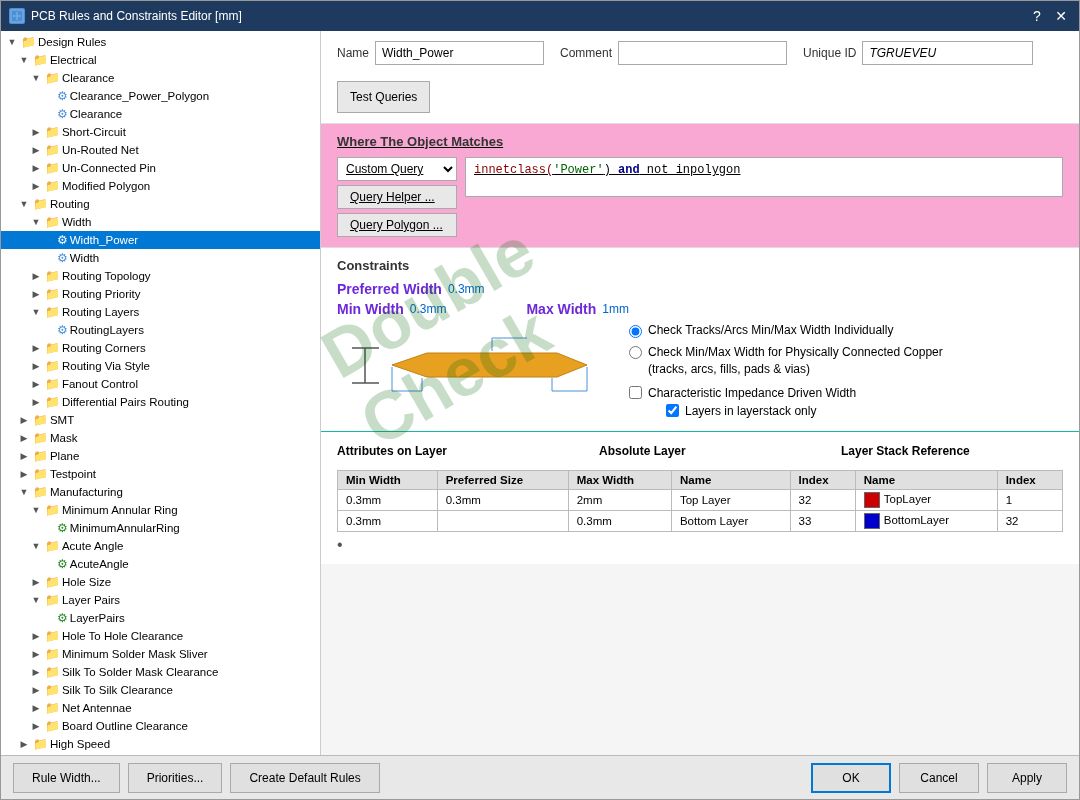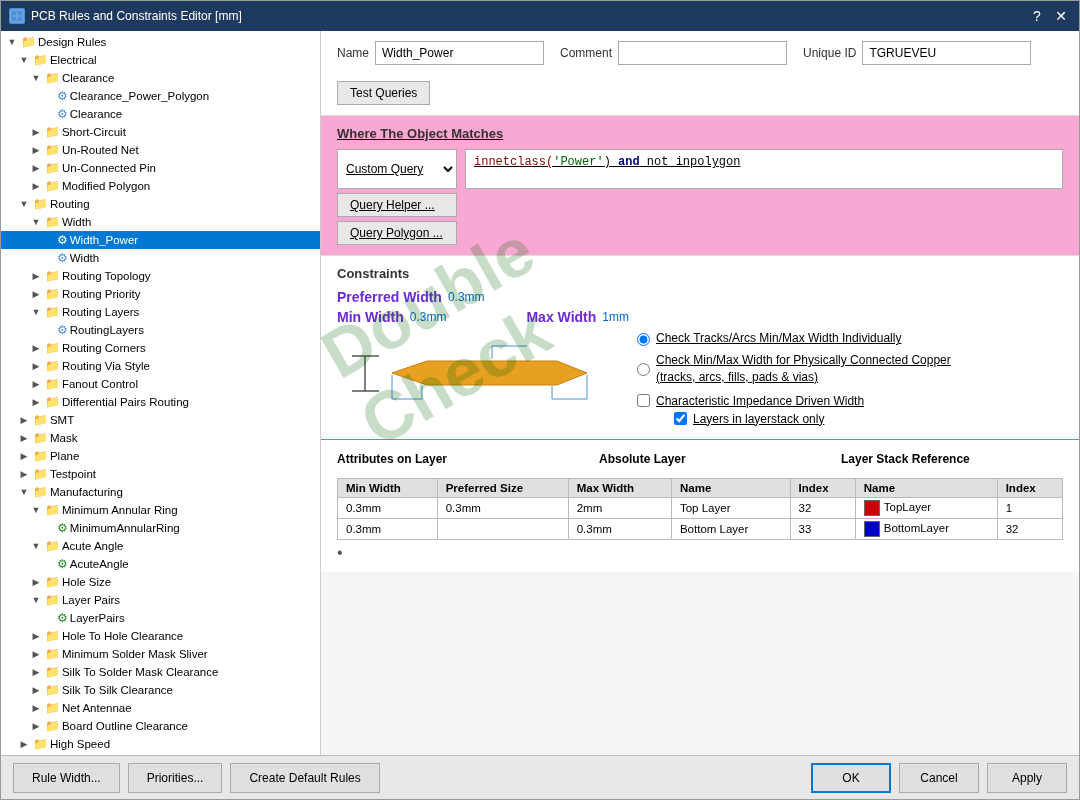--- a/index.html
+++ b/index.html
@@ -27,27 +27,27 @@
     .icon.folder { color: #e8a020; }
     .icon.green { color: #2a8a2a; }
 
     
     .right-panel { flex: 1; display: flex; flex-direction: column; background: #f5f5f5; overflow: hidden; }
     .rule-header { background: white; padding: 10px 16px; border-bottom: 1px solid #ddd; display: flex; align-items: center; gap: 16px; flex-wrap: wrap; }
     .field-group { display: flex; align-items: center; gap: 6px; }
     .field-label { font-size: 12px; color: #333; }
     .field-input { border: 1px solid #aaa; padding: 2px 6px; font-size: 12px; height: 24px; min-width: 80px; background: white; }
     .field-input.name-input { min-width: 160px; }
-    .field-input.unique-id { min-width: 100px; }
-    .test-btn { background: #e8e8e8; border: 1px solid #aaa; padding: 2px 12px; font-size: 12px; height: 24px; cursor: pointer; }
+    .field-input.unique-id { min-width: 100px; font-style: italic; }
+    .test-btn { background: #e8e8e8; border: 1px solid #aaa; padding: 2px 12px; font-size: 12px; height: 32px; cursor: pointer; }
     .section-title { font-size: 13px; font-weight: bold; color: #333; margin-bottom: 8px; }
 
     .where-section { background: #f9a8d4; border-bottom: 1px solid #ddd; padding: 10px 16px; text-decoration: underline; }
     .query-row { display: flex; align-items: flex-start; gap: 8px; }
-    .query-dropdown { border: 1px solid #aaa; background: white; font-size: 12px; padding: 2px 4px; height: 40px; cursor: pointer; min-width: 120px; }
+    .query-dropdown { border: 1px solid #aaa; background: white; font-size: 12px; padding: 2px 4px; height: 24px; cursor: pointer; min-width: 120px; }
     .query-btn { background: #e8e8e8; border: 1px solid #aaa; padding: 2px 12px; font-size: 12px; height: 24px; cursor: pointer; text-align: left; min-width: 110px; }
     .query-editor { flex: 1; border: 1px solid #aaa; background: white; padding: 4px 8px; font-size: 12px; font-family: 'Courier New', monospace; min-height: 40px; line-height: 1.4; }
     .query-text { font-family: 'Courier New', monospace; font-size: 12px; }
 
     .constraints-section { background: white; border-bottom: 1px solid #14b8a6; padding: 10px 16px; }
     .width-label { font-size: 14px; color: #6d28d9; font-weight: 700; }
     .width-value { font-size: 12px; color: #0066cc; }
     .radio-item { display: flex; align-items: flex-start; gap: 6px; font-size: 12px; }
     .radio-item input { margin-top: 2px; }
     .checkbox-item { display: flex; align-items: center; gap: 6px; font-size: 12px; margin: 3px 10px; }
@@ -363,21 +363,21 @@
             <div style="display:flex; align-items:center; gap:6px;">
               <span class="width-label">Min Width</span>
               <span class="width-value">0.3mm</span>
             </div>
             <div style="display:flex; align-items:center; gap:6px;">
               <span class="width-label">Max Width</span>
               <span class="width-value">1mm</span>
             </div>
           </div>
 
-          <div style="display:flex; align-items:flex-start; gap:20px;text-decoration:underline;">
+          <div style="display:flex; align-items:flex-start; gap:12px;">
 
             <div style="position:relative; flex-shrink:0;">
               <svg width="280" height="85">
 
                 <polygon points="55,42 90,30 220,30 250,42 220,54 90,54" fill="#e8a020" stroke="#c48010" stroke-width="1"></polygon>
 
                 <line x1="155" y1="15" x2="155" y2="28" stroke="#4a90d9" stroke-width="1" marker-end="url(#arrow)"></line>
                 <line x1="155" y1="15" x2="190" y2="15" stroke="#4a90d9" stroke-width="1"></line>
 
                 <line x1="85" y1="68" x2="85" y2="55" stroke="#4a90d9" stroke-width="1"></line>
@@ -392,21 +392,21 @@
                 <line x1="15" y1="25" x2="42" y2="25" stroke="#555" stroke-width="1.5"></line>
                 <line x1="15" y1="60" x2="42" y2="60" stroke="#555" stroke-width="1.5"></line>
               </svg>
             </div>
 
             <div style="flex:1;">
               <div class="radio-item" style="margin-bottom:6px;">
                 <input type="radio" name="width-check" checked="" style="">
                 <span>Check Tracks/Arcs Min/Max Width Individually</span>
               </div>
-              <div class="radio-item" style="margin-bottom:8px; align-items:center;">
+              <div class="radio-item" style="margin-bottom:8px; align-items:flex-start;">
                 <input type="radio" name="width-check" style="margin-top: 2px;">
                 <span style="line-height:1.4;">Check Min/Max Width for Physically Connected Copper<br>(tracks, arcs, fills, pads &amp; vias)</span>
               </div>
               <div class="checkbox-item" style="margin-left:0; margin-bottom:4px;">
                 <input type="checkbox" style="">
                 <span>Characteristic Impedance Driven Width</span>
               </div>
               <div class="checkbox-item" style="margin-left:0;padding-left:37px;">
                 <input type="checkbox" checked="" style="">
                 <span>Layers in layerstack only</span>

